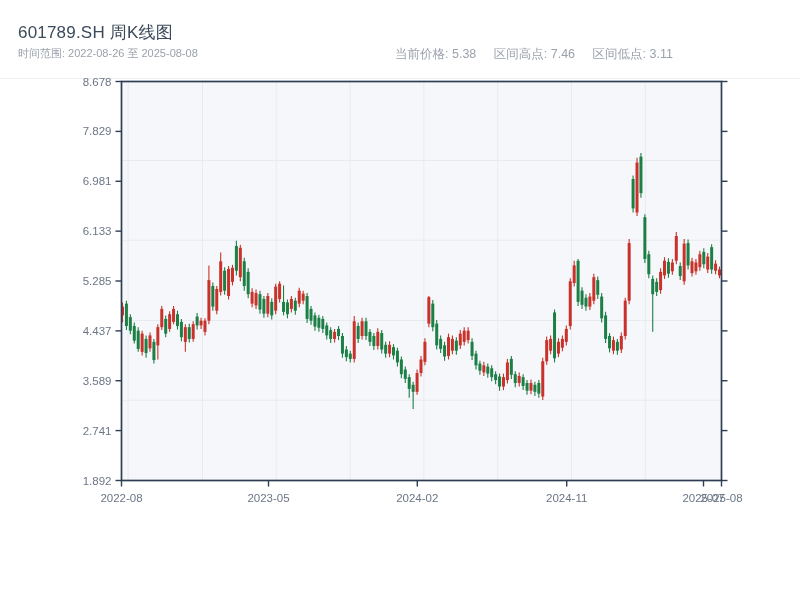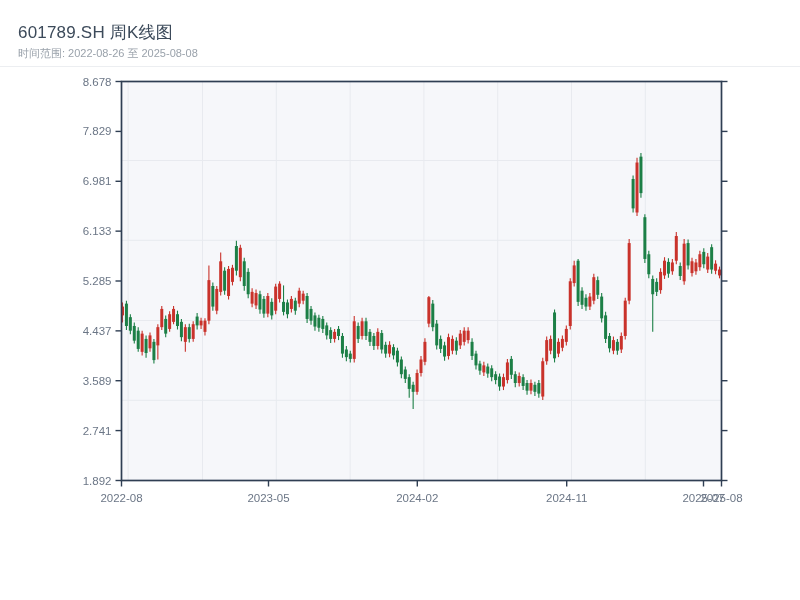--- a/index.html
+++ b/index.html
@@ -1,34 +1,39 @@
 <!DOCTYPE html>
 <html><head>
 <meta charset="utf-8">
 <style>
   html,body{margin:0;padding:0;background:#ffffff;}
   .page{position:relative;width:800px;height:600px;background:#fff;overflow:hidden;
         font-family:"Liberation Sans","DejaVu Sans",sans-serif;}
-  .header{position:absolute;left:0;top:0;width:800px;height:67px;
+  .header{position:absolute;left:0;top:0;width:800px;height:79px;
           border-bottom:1px solid #eceef1;box-sizing:border-box;}
   .title{position:absolute;left:18px;top:21px;font-size:17px;font-weight:500;
          color:#3c4a5a;letter-spacing:.2px;}
   .subrow{position:absolute;left:18px;top:46px;font-size:11px;color:#9aa2ab;}
   .stats{position:absolute;left:395px;top:46px;font-size:12.5px;color:#9aa2ab;
          white-space:nowrap;}
   .stats .stat{margin-right:14px;}
   svg text{font-family:"Liberation Sans","DejaVu Sans",sans-serif;}
 </style>
 </head>
 <body>
 
 <div class="page">
   <div class="header">
     <div class="title">601789.SH 周K线图</div>
     <div class="subrow">时间范围: 2022-08-26 至 2025-08-08</div>
+    <div class="stats">
+      <span class="stat"><span>当前价格</span>: <span>5.38</span></span>
+      <span class="stat"><span>区间高点</span>: <span>7.46</span></span>
+      <span class="stat"><span>区间低点</span>: <span>3.11</span></span>
+    </div>
   </div>
   <svg id="chart" width="800" height="600" viewBox="0 0 800 600" style="position:absolute;left:0;top:0;">
       <rect x="121.5" y="81.5" width="600" height="399" fill="#f6f7fa"></rect>
       <g stroke="#e8eaef" stroke-width="1">
         <line x1="121.5" x2="721.5" y1="160.502" y2="160.502"></line>
         <line x1="121.5" x2="721.5" y1="240.30200000000002" y2="240.30200000000002"></line>
         <line x1="121.5" x2="721.5" y1="320.501" y2="320.501"></line>
         <line x1="121.5" x2="721.5" y1="400.30100000000004" y2="400.30100000000004"></line>
         <line y1="81.5" y2="480.5" x1="128.1" x2="128.1"></line>
         <line y1="81.5" y2="480.5" x1="202.5" x2="202.5"></line>

